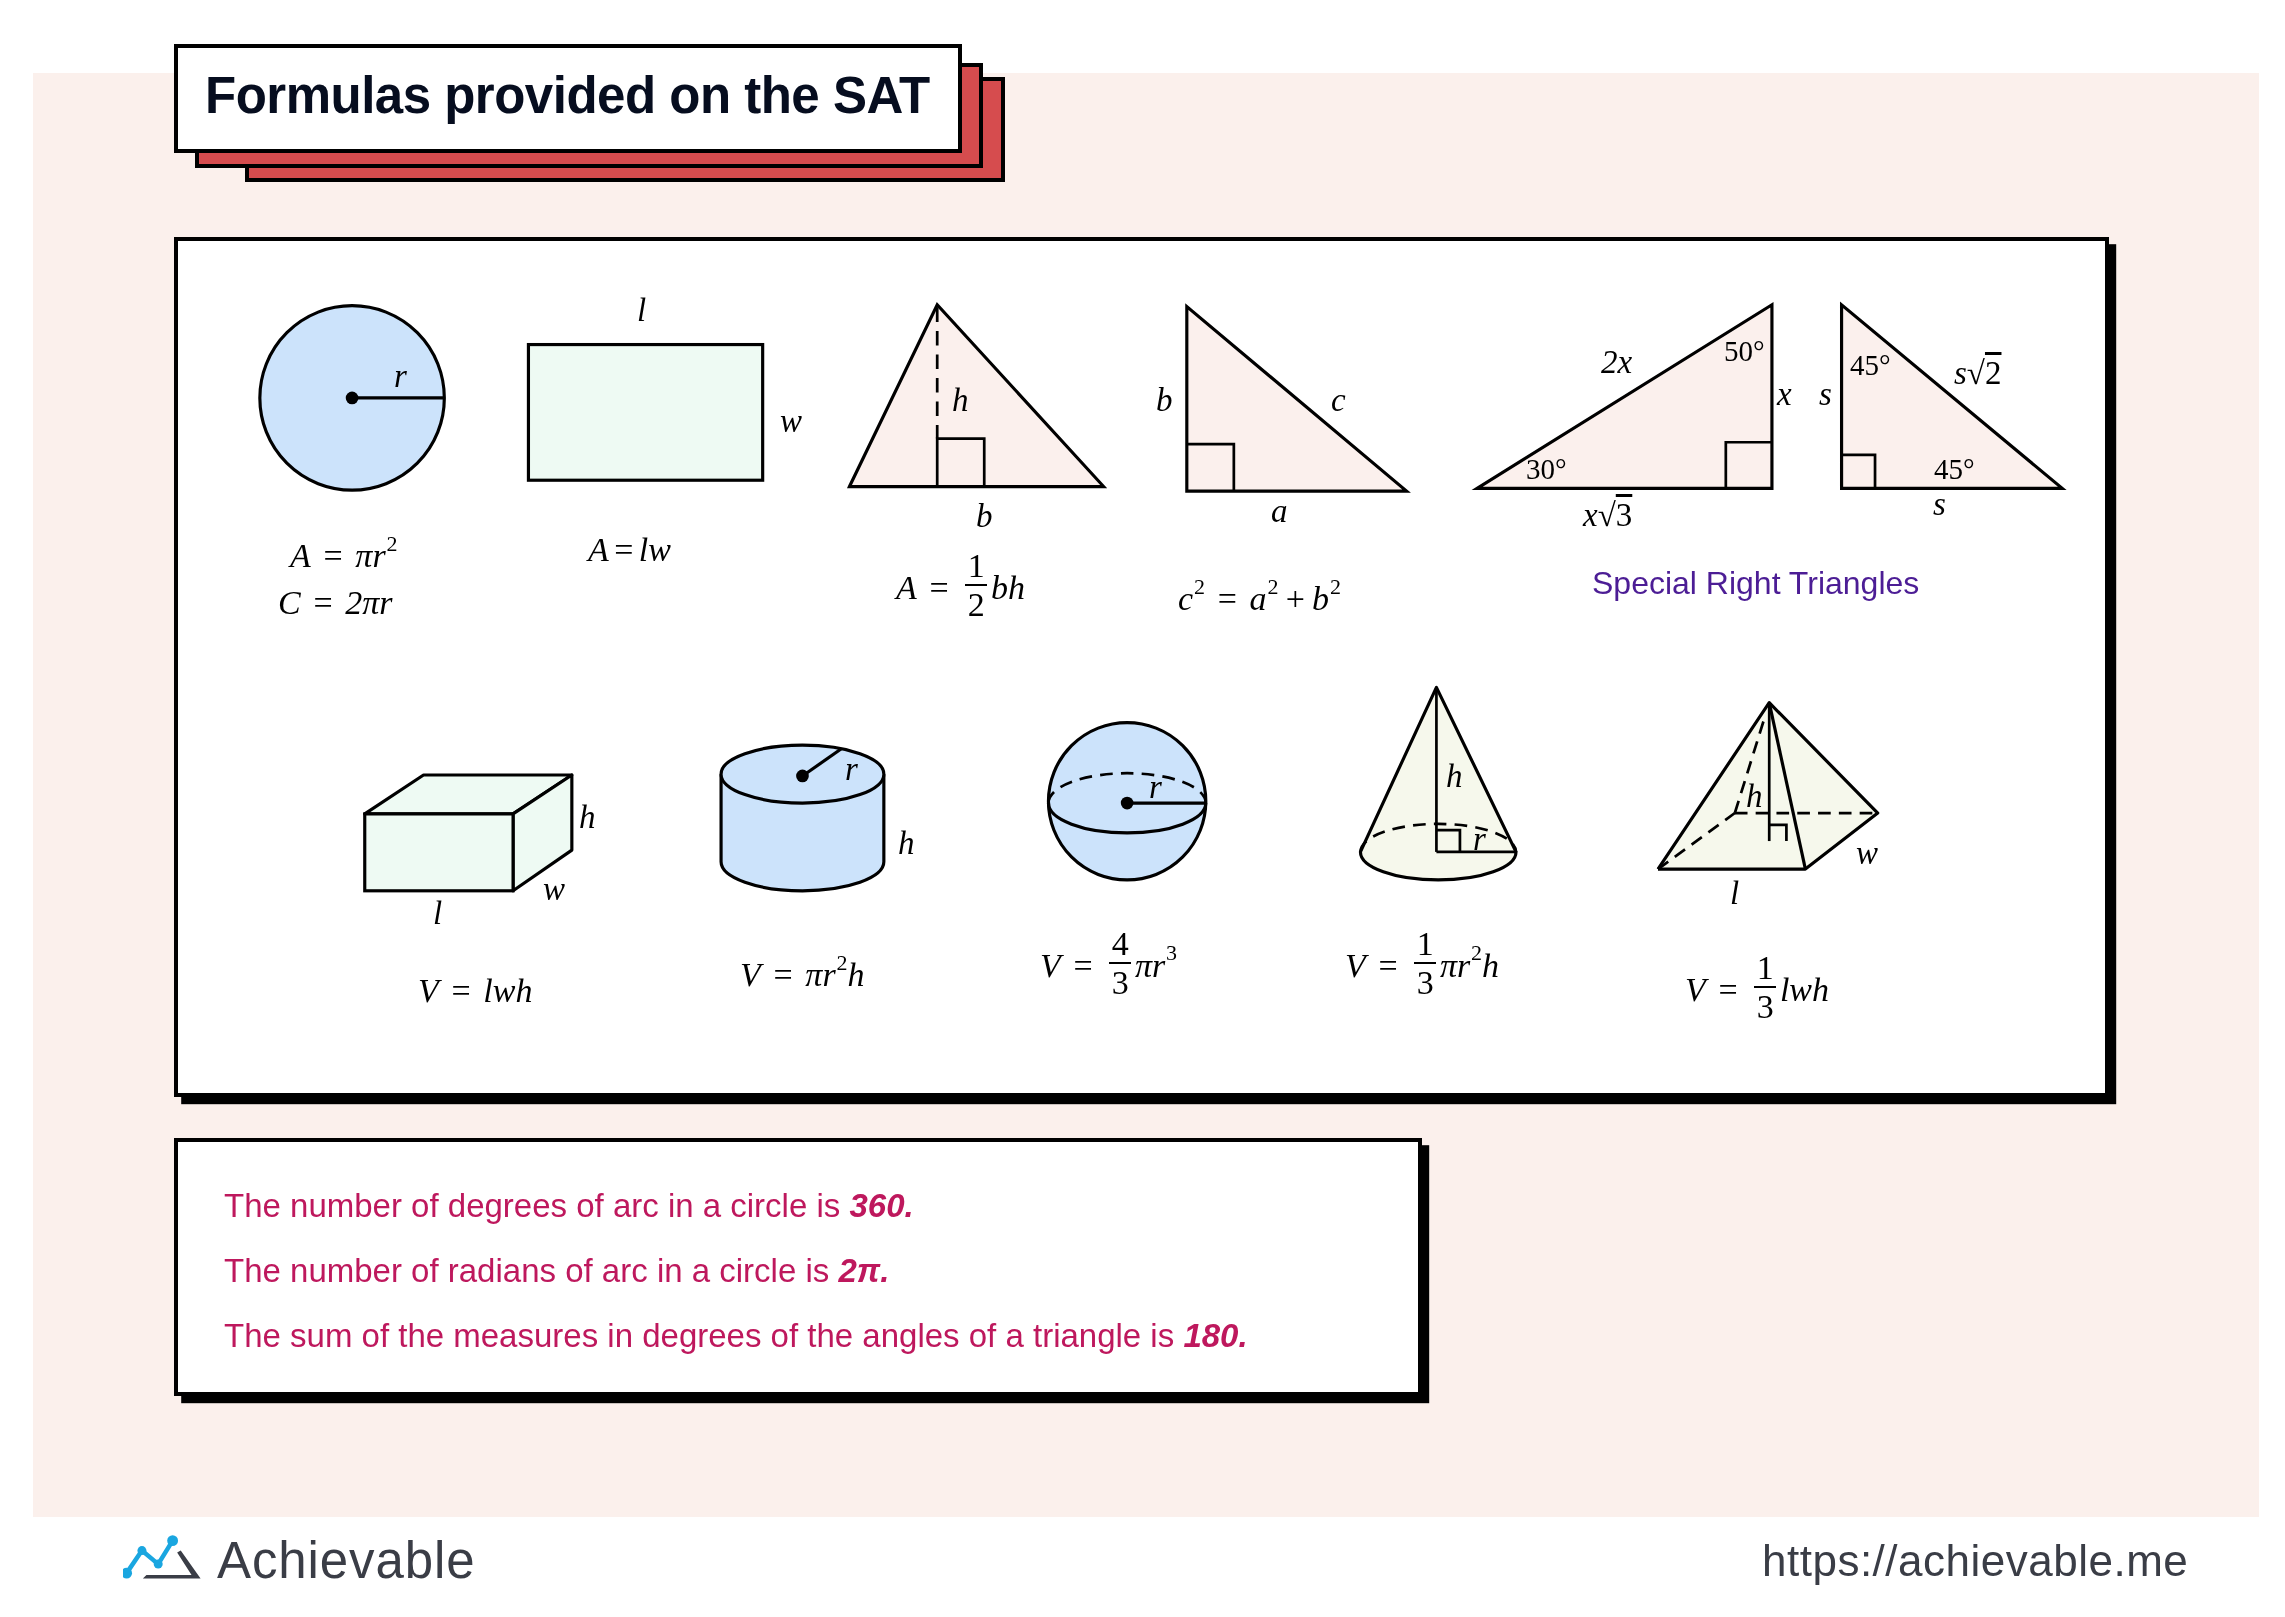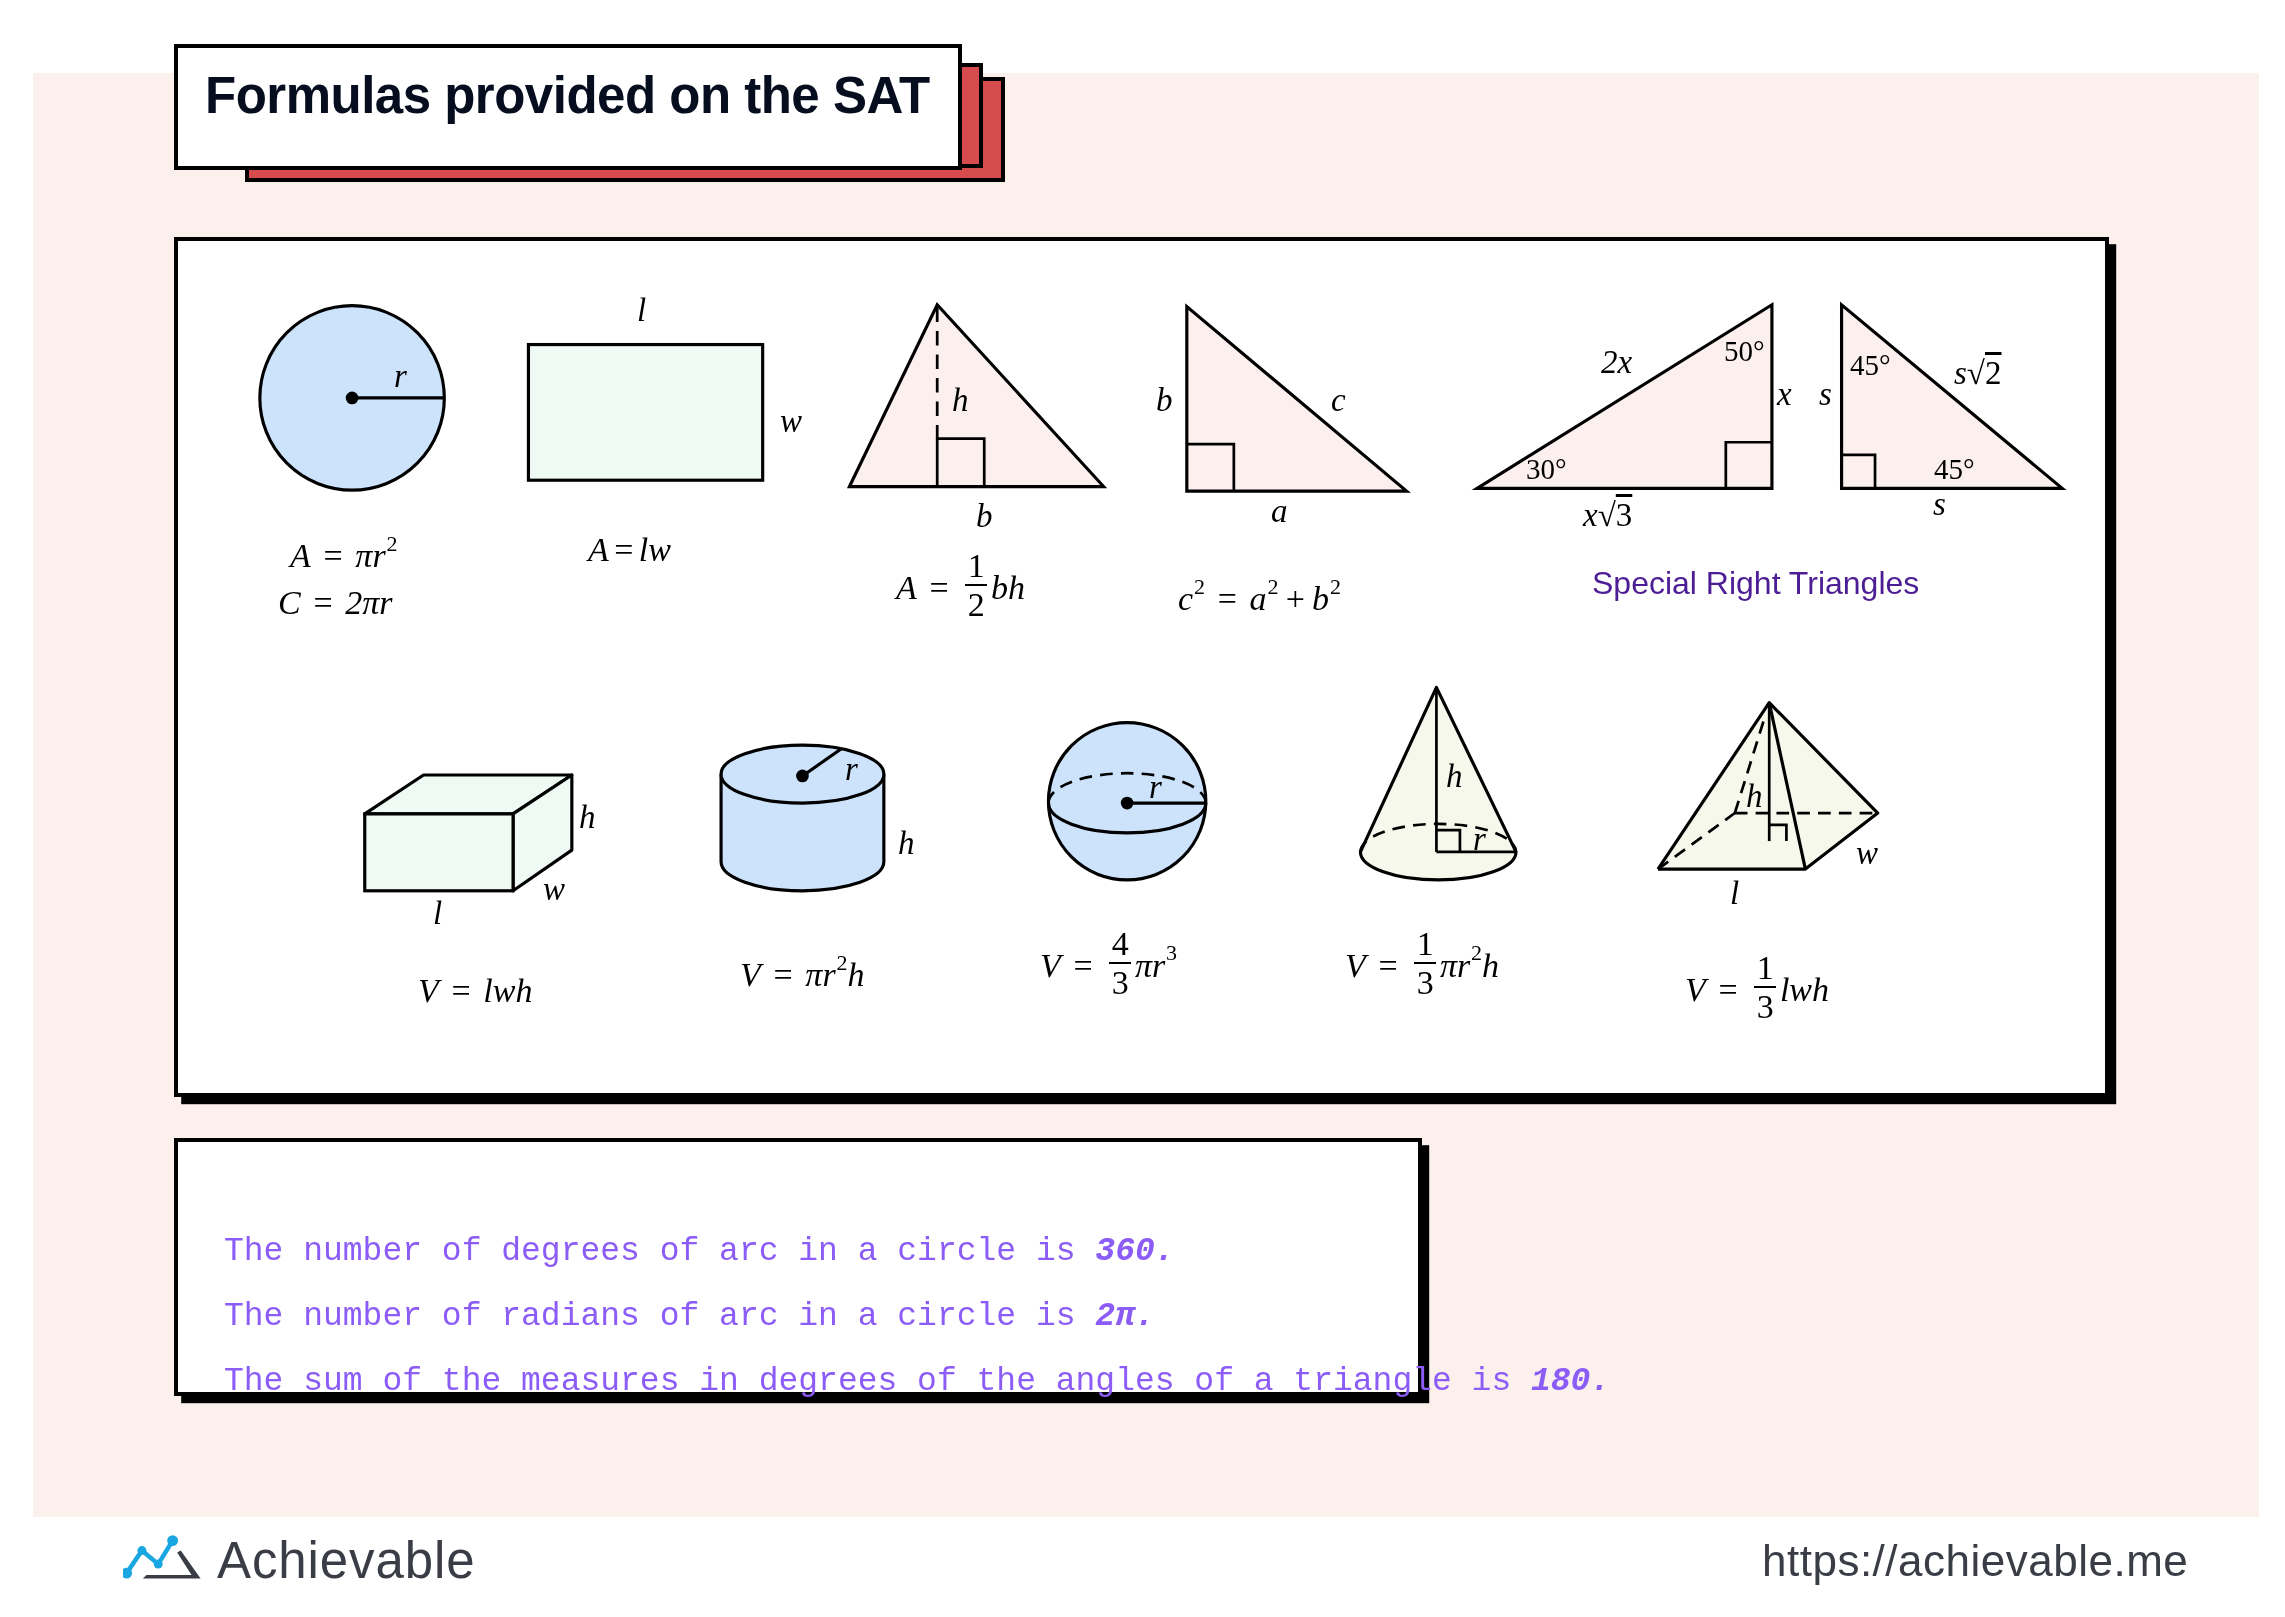--- a/index.html
+++ b/index.html
@@ -1,36 +1,36 @@
 <!DOCTYPE html>
 <html style="font-size:14.5px"><head>
 <meta charset="utf-8">
 <style>
   html, body { margin: 0; padding: 0; background: #ffffff; }
   body { width: 2285px; height: 1617px; position: relative; overflow: hidden; font-family: "Liberation Sans", sans-serif; }
   .abs { position: absolute; }
   .pink-bg { left: 33px; top: 73px; width: 2226px; height: 1444px; background: #fbf0ec; }
   .title-layer { border: 4.5px solid #000; box-sizing: border-box; }
   .title-layer.red { background: #d64c4e; }
-  .title-box { left: 174px; top: 44px; width: 788px; height: 126px; background: #fff; border: 4.5px solid #000; box-sizing: border-box; }
+  .title-box { left: 174px; top: 44px; width: 788px; height: 109px; background: #fff; border: 4.5px solid #000; box-sizing: border-box; }
   .title-text { position: absolute; left: 27px; top: 18px; font-family: "Liberation Sans", sans-serif; font-weight: 700; font-size: 51px; color: #060d1f; letter-spacing: -0.5px; white-space: nowrap; }
   .card { background: #fff; border: 4.5px solid #000; box-sizing: border-box; box-shadow: 7.2px 7.2px 0 #000; }
   .main-card { left: 174px; top: 237px; width: 1935px; height: 860px; }
   .info-card { left: 174px; top: 1138px; width: 1248px; height: 258px; }
   .diagram { position: absolute; left: 0; top: 0; width: 2285px; height: 1617px; pointer-events: none; }
   .math { position: absolute; font-family: "Liberation Serif", serif; font-style: italic; font-size: 34px; color: #000; white-space: nowrap; line-height: 1; }
   .math sup { font-size: 22px; font-style: normal; vertical-align: 16.3px; margin-left: 0.9px; }
   .lbl { position: absolute; font-family: "Liberation Serif", serif; font-style: italic; font-size: 33px; color: #000; line-height: 1; white-space: nowrap; }
   .lbl.up { font-style: normal; font-size: 29px; }
   .frac { display: inline-flex; flex-direction: column; align-items: center; vertical-align: middle; font-style: normal; margin: 0 3.6px; position: relative; top: -5.4px; }
   .frac .num { border-bottom: 2.3px solid #000; padding: 0 2.7px 1.8px 2.7px; line-height: 1; }
   .frac .den { line-height: 1; padding-top: 1.8px; }
   .eq { font-style: normal; margin: 0 12.7px; }
   .caption { position: absolute; font-family: "Liberation Sans", sans-serif; font-size: 32px; color: #4c1d95; white-space: nowrap; }
-  .info-line { position: absolute; left: 46px; font-family: Liberation Mono, monospace; font-size: 33px; color: #8b5cf6; white-space: nowrap; margin-top: 46px; }
+  .info-line { position: absolute; left: 46px; font-family: Liberation Sans, sans-serif; font-size: 33px; color: #be185d; white-space: nowrap; }
   .info-line b { font-style: italic; font-weight: 700; }
   .footer-logo { left: 123px; top: 1533px; height: 54px; display: flex; align-items: center; }
   .logo-text { font-family: "Liberation Sans", sans-serif; font-weight: 400; font-size: 51px; color: #3a3d46; letter-spacing: 0.9px; margin-left: 11px; }
   .footer-url { left: 1762px; top: 1536px; font-family: "Liberation Sans", sans-serif; font-size: 44px; color: #3a3d46; letter-spacing: 0.5px; }
   .sqrt { font-style: normal; }
   .ov { text-decoration: overline; font-style: normal; }
 </style>
 </head>
 <body>
 

